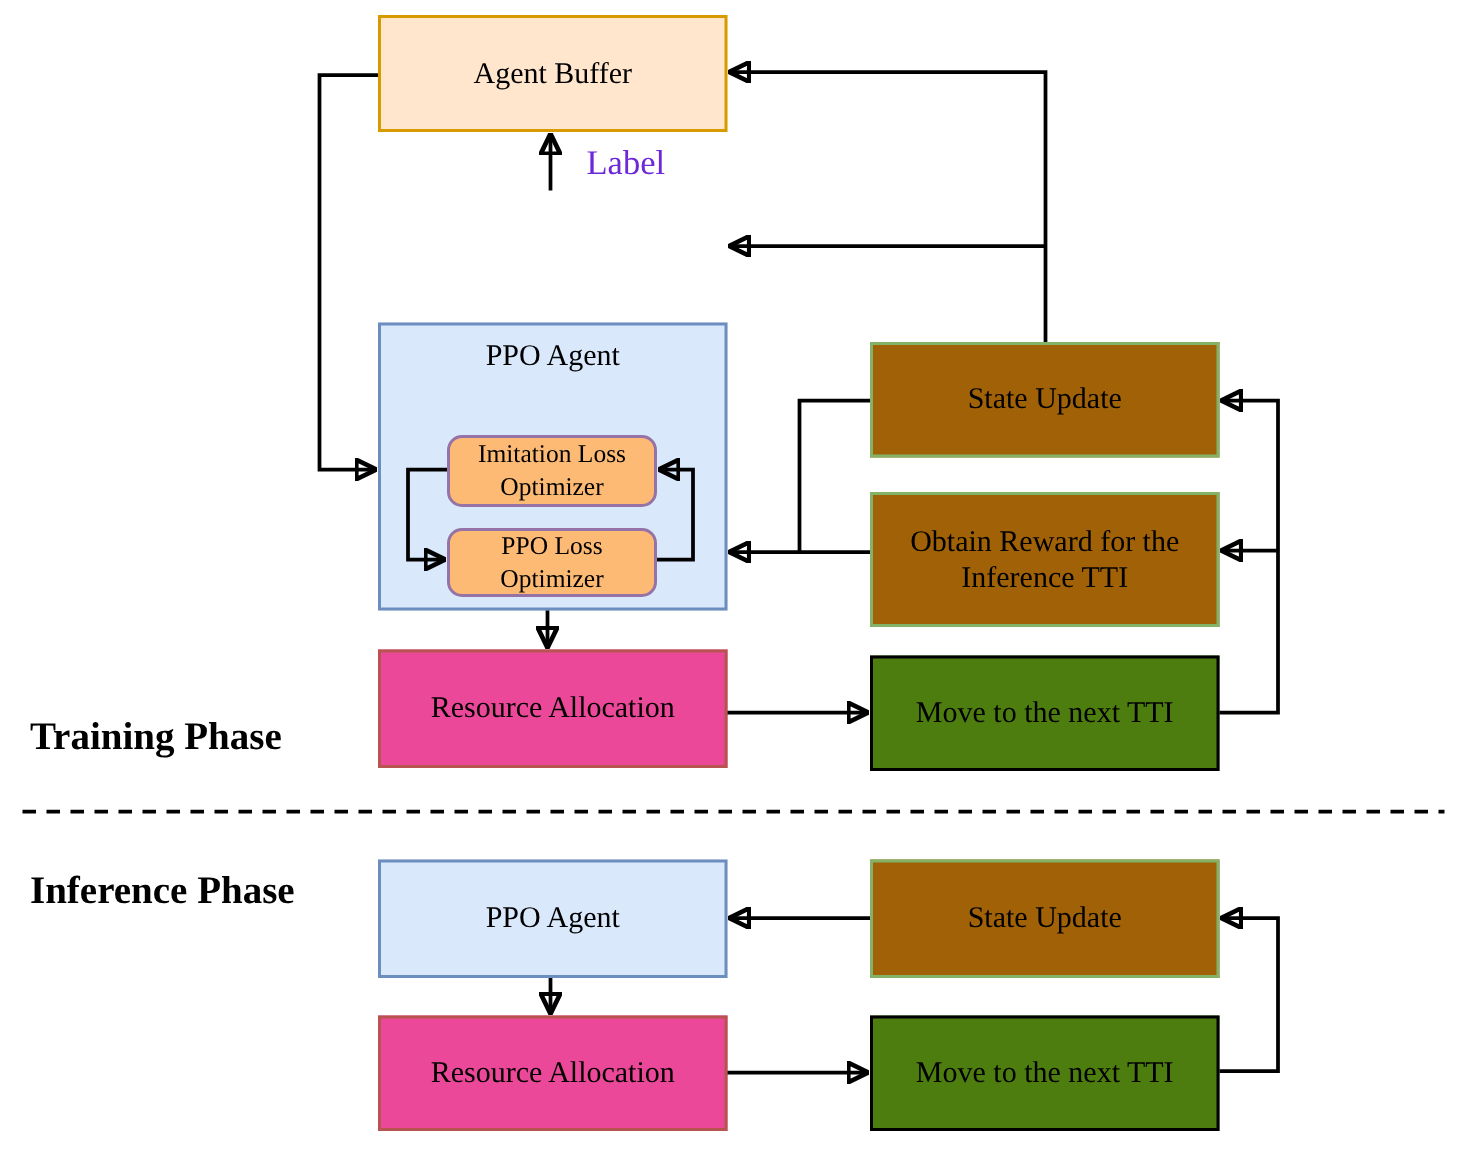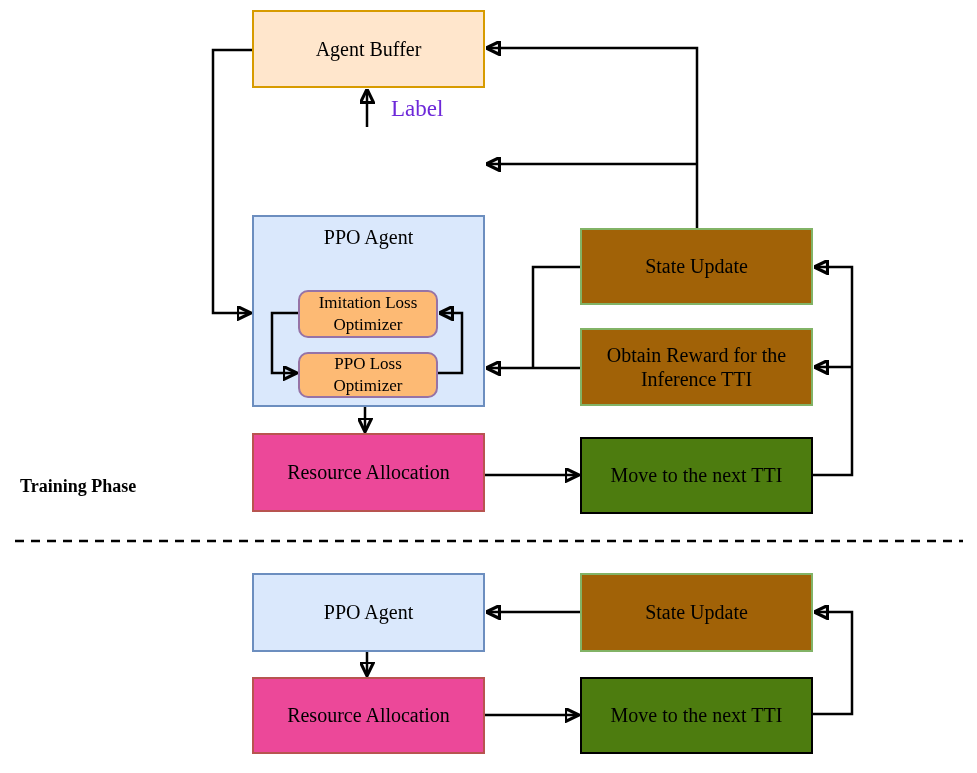--- a/index.html
+++ b/index.html
@@ -14,21 +14,21 @@
   }
   .orange { background:#FFE6CC; border-color:#D79B00; }
   .blue   { background:#DAE8FC; border-color:#6C8EBF; }
   .green  { background:#a16207; border-color:#82B366; }
   .red    { background:#ec4899; border-color:#B85450; }
   .purple { background:#fdba74; border-color:#9673A6; z-index:2;border-radius:10px; }
   .white  { background:#4d7c0f; border-color:#000000; }
   .ppo-big { justify-content:flex-start; padding-top:8px; }
   .small { font-size:17px; line-height:1.28; }
   .phase-label {
-    position:absolute; font-size:18px; font-weight:bold; color:#000;
+    position:absolute; font-size:26px; font-weight:bold; color:#000;
     white-space:nowrap; z-index:1;
   }
   .float-label {
     position:absolute; font-size:23px; color:#6d28d9; white-space:nowrap; z-index:3;
   }
   #arrow-layer {
     position:absolute; left:0; top:0; z-index:3; pointer-events:none;
   }
   #arrow-layer path, #arrow-layer line { fill:none; stroke:#000; stroke-width:2.5; }
 </style>
@@ -53,21 +53,21 @@
 
   <div class="box purple small" style="left:298px;top:352px;width:140px;height:46px">
     <div>PPO Loss</div>
     <div>Optimizer</div>
   </div>
 
   <div class="box green" style="left:580px;top:228px;width:233px;height:77px">
     <div>State Update</div>
   </div>
 
-  <div class="box green" style="left:580px;top:328px;width:233px;height:78px">
+  <div class="box green" style="left:580px;top:328px;width:233px;height:90px">
     <div>Obtain Reward for the</div>
     <div>Inference TTI</div>
   </div>
 
   <div class="box red" style="left:252px;top:433px;width:233px;height:79px">
     <div>Resource Allocation</div>
   </div>
 
   <div class="box white" style="left:580px;top:437px;width:233px;height:77px">
     <div>Move to the next TTI</div>
@@ -84,20 +84,21 @@
   <div class="box red" style="left:252px;top:677px;width:233px;height:77px">
     <div>Resource Allocation</div>
   </div>
 
   <div class="box white" style="left:580px;top:677px;width:233px;height:77px">
     <div>Move to the next TTI</div>
   </div>
 
   <div class="phase-label" style="left:20px;top:476px">Training Phase</div>
 
+  <div class="phase-label" style="left:20px;top:579px">Inference Phase</div>
 
   <div class="float-label" style="left:391px;top:96px">Label</div>
 
   <svg id="arrow-layer" width="977" height="773" viewBox="0 0 977 773">
     <defs>
       <marker id="arrow" viewBox="0 0 12 12" refX="10.8" refY="6" markerWidth="15" markerHeight="15" orient="auto" markerUnits="userSpaceOnUse">
         <path d="M0.8,0.8 L11.5,6 L0.8,11.2 Z" fill="#000" stroke="none"></path>
       </marker>
     </defs>
 

